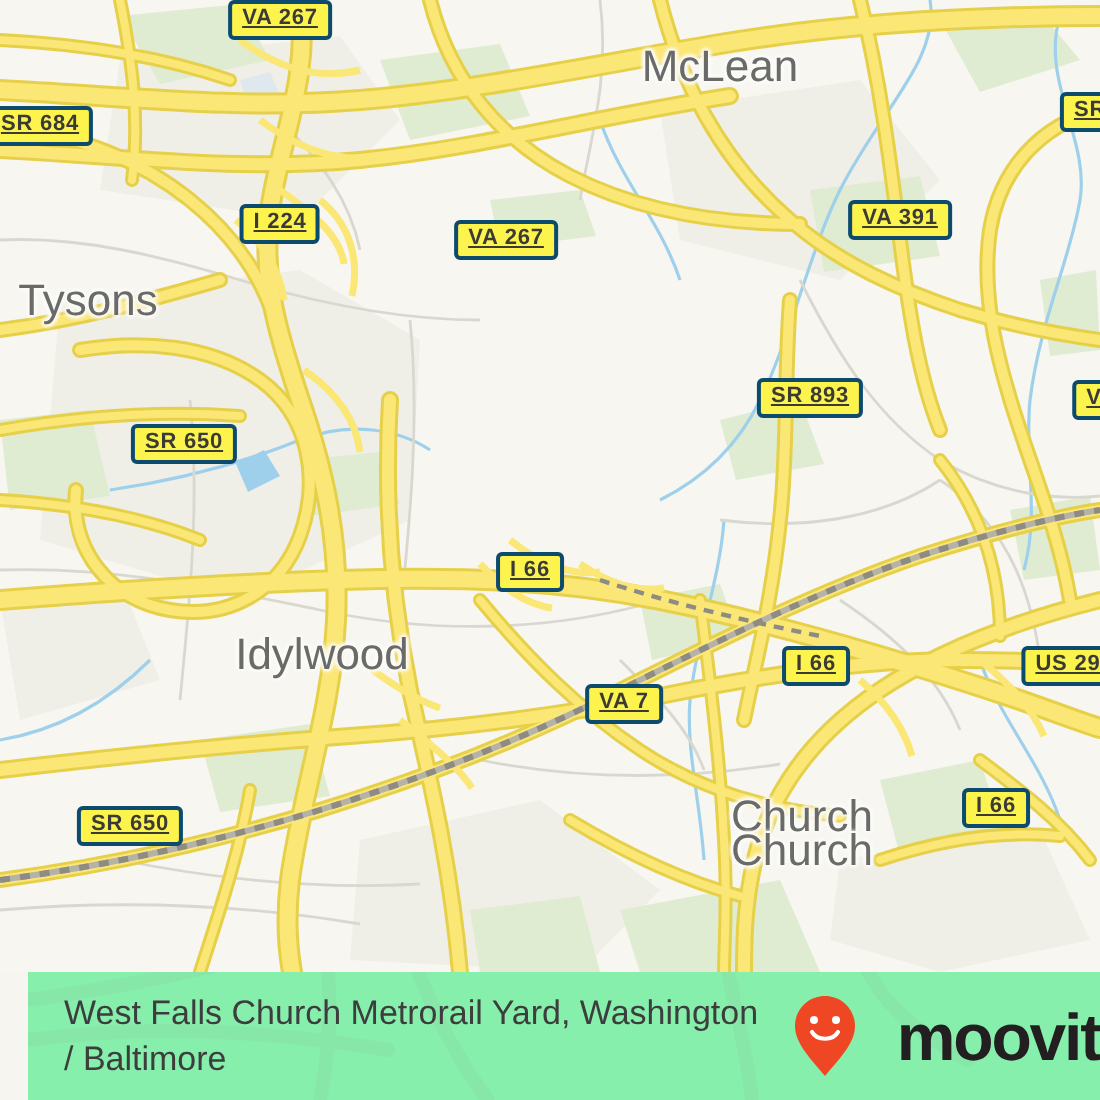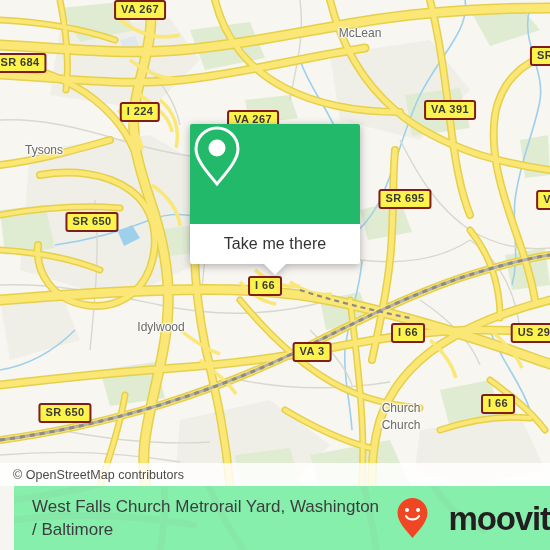--- a/index.html
+++ b/index.html
@@ -11,37 +11,38 @@
   #app{position:relative;width:550px;height:550px;overflow:hidden;}
 
   
   .map{position:absolute;left:0;top:0;width:550px;height:486px;overflow:hidden;background:#f7f6f1;}
   .map svg{position:absolute;left:0;top:0;}
 
   
   .shield{
     position:absolute;
     background:#fdf34d;
-    border:2px solid #7f1d1d;
+    border:2px solid #0c4a6e;
     border-radius:3px;
     color:#3b3b36;
     font-size:11px;
     font-weight:bold;
     letter-spacing:.4px;
     padding:1px 5px 2px 5px;
     line-height:13px;
     white-space:nowrap;
     transform:translate(-50%,-50%);
     box-sizing:border-box;
+    text-decoration:underline;
   }
   
   .place{
     position:absolute;
     color:#6a6a68;
-    font-size:12px;
+    font-size:22px;
     line-height:17px;
     white-space:nowrap;
     transform:translate(-50%,-50%);
     text-align:center;
     text-shadow:
       0 0 2px #fbfbf8, 0 0 2px #fbfbf8, 0 0 3px #fbfbf8,
       1px 0 2px #fbfbf8, -1px 0 2px #fbfbf8, 0 1px 2px #fbfbf8, 0 -1px 2px #fbfbf8;
   }
 
   
@@ -258,51 +259,36 @@
       </g>
     </svg>
 
     <div class="shield" style="left:140px;top:10px">VA 267</div>
     <div class="shield" style="left:20px;top:63px">SR 684</div>
     <div class="shield" style="left:140px;top:112px">I 224</div>
     <div class="shield" style="left:450px;top:110px">VA 391</div>
     <div class="shield" style="left:545px;top:56px">SR</div>
     <div class="shield" style="left:253px;top:120px">VA 267</div>
     <div class="shield" style="left:92px;top:222px">SR 650</div>
-    <div class="shield" style="left:405px;top:199px">SR 695</div>
+    <div class="shield" style="left:405px;top:199px">SR 893</div>
     <div class="shield" style="left:547px;top:200px">V</div>
     <div class="shield" style="left:265px;top:286px">I 66</div>
     <div class="shield" style="left:408px;top:333px">I 66</div>
     <div class="shield" style="left:534px;top:333px">US 29</div>
-    <div class="shield" style="left:312px;top:352px">VA 3</div>
+    <div class="shield" style="left:312px;top:352px">VA 7</div>
     <div class="shield" style="left:65px;top:413px">SR 650</div>
     <div class="shield" style="left:498px;top:404px">I 66</div>
 
     <div class="place" style="left:360px;top:33px">McLean</div>
     <div class="place" style="left:44px;top:150px">Tysons</div>
     <div class="place" style="left:161px;top:327px">Idylwood</div>
     <div class="place" style="left:401px;top:408px">Church</div>
     <div class="place" style="left:401px;top:425px">Church</div>
 
-    <div class="callout">
-      <div class="callout-top">
-        <svg width="54" height="64" viewBox="0 0 54 64">
-          <path d="M27 4 C15.4 4 6 13.4 6 25 C6 36 18 49 27 60 C36 49 48 36 48 25 C48 13.4 38.6 4 27 4 Z" fill="none" stroke="#ffffff" stroke-width="3"></path>
-          <circle cx="27" cy="24" r="8.5" fill="#ffffff"></circle>
-        </svg>
-      </div>
-      <div class="callout-bottom">
-        <span>Take me there</span>
-      </div>
-      <div class="callout-tail"></div>
-    </div>
-
-    <div class="attrib">
-      <span>© OpenStreetMap contributors</span>
-    </div>
+
   </div>
 
   <div class="footer">
     <svg class="footer-watermark" width="550" height="550" viewBox="0 0 550 550">
       <g fill="none" stroke="#9a9a92" stroke-width="7" stroke-linecap="round">
         <path d="M0 500 C60 492 110 480 160 465 C215 448 265 428 310 405 C360 380 410 355 460 338"></path>
         <path d="M150 486 C152 510 150 530 146 550"></path>
         <path d="M195 486 C205 510 215 530 230 550"></path>
         <path d="M350 486 C355 510 360 530 362 550"></path>
         <path d="M0 520 C60 512 120 515 180 525"></path>

